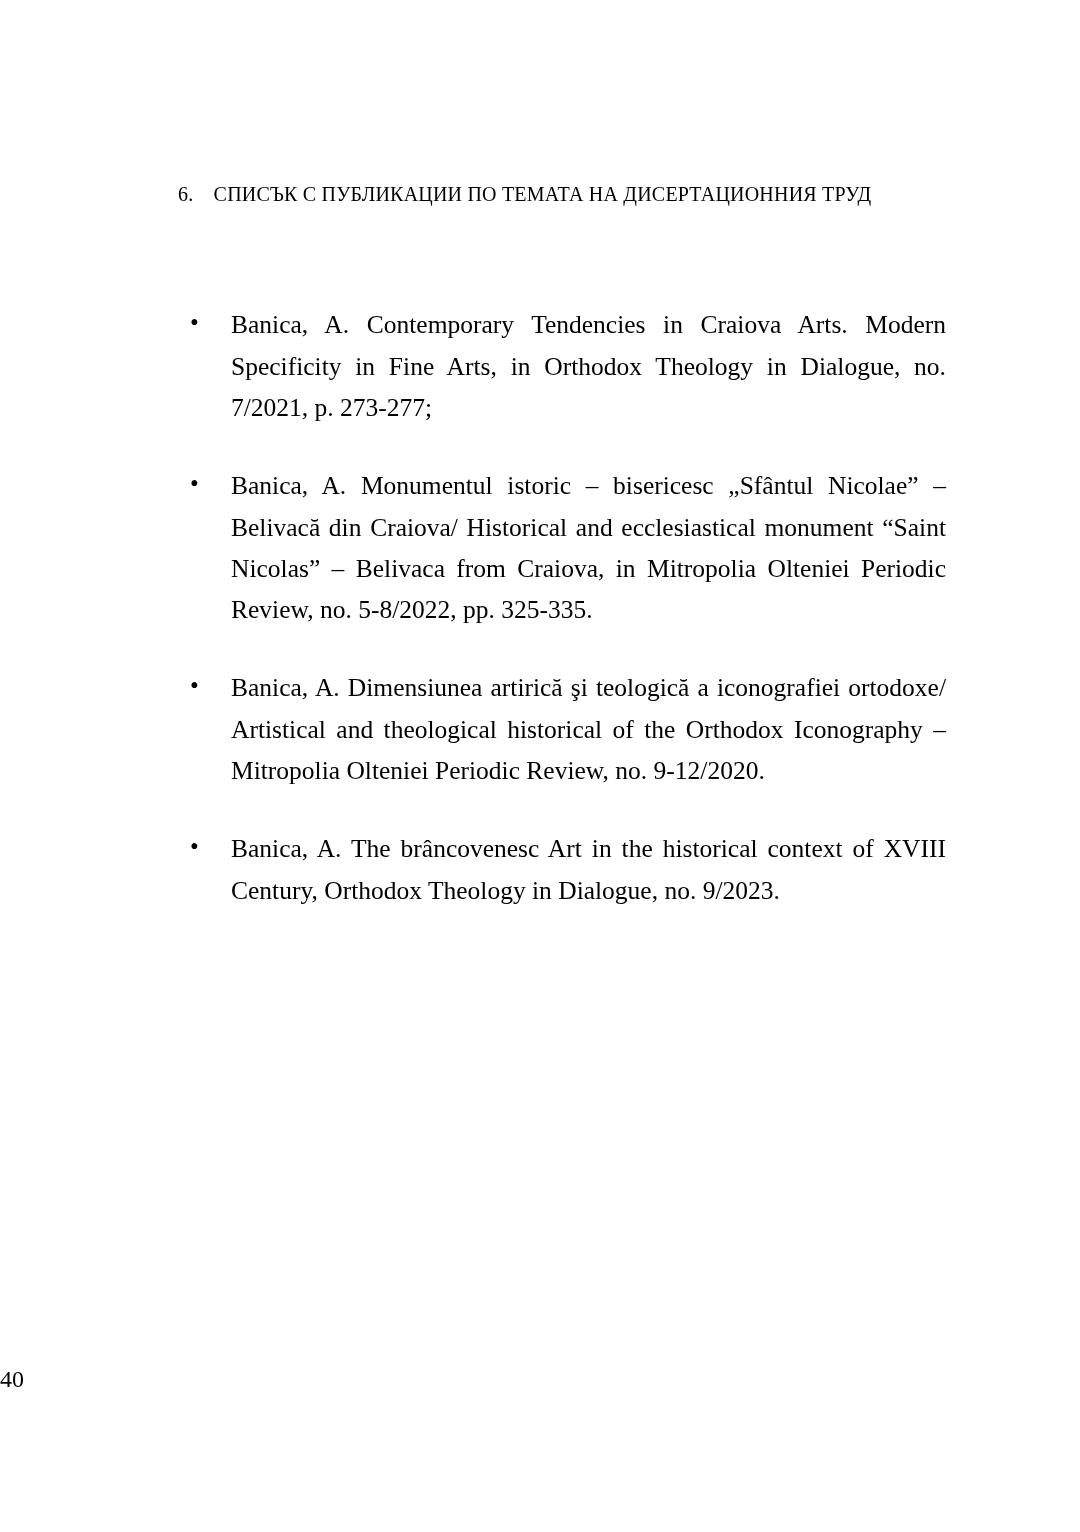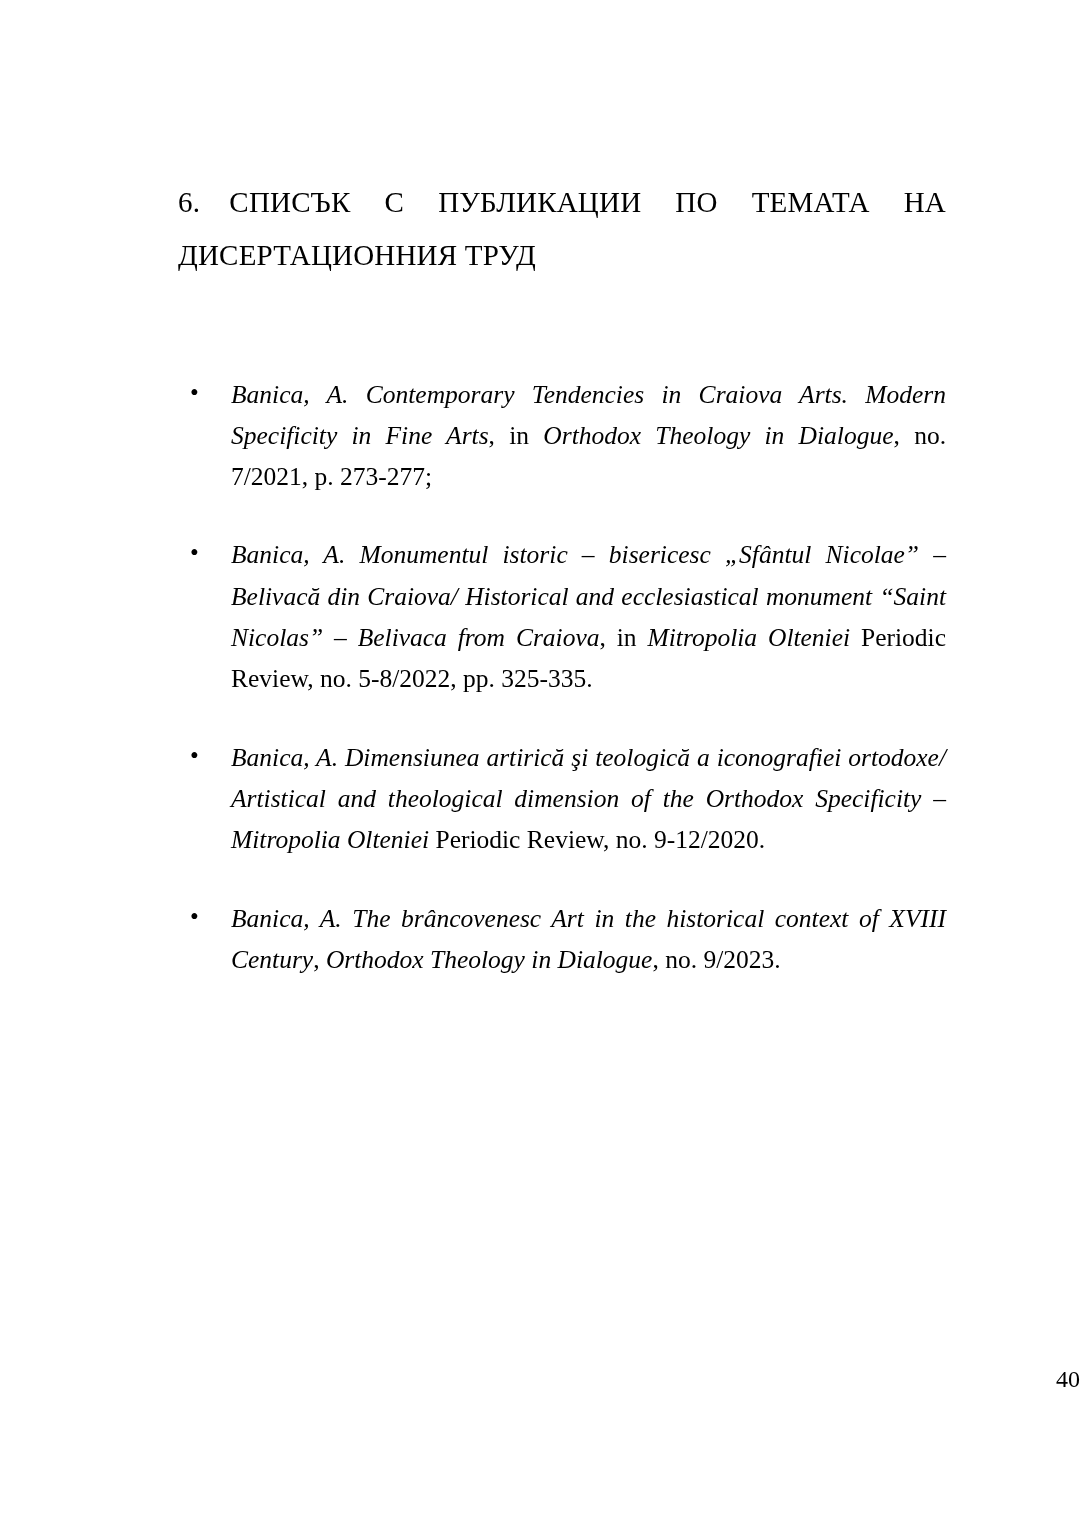--- a/index.html
+++ b/index.html
@@ -22,21 +22,21 @@
     height: 1532px;
     background: #ffffff;
   }
   .content {
     position: absolute;
     left: 178px;
     top: 176px;
     width: 768px;
   }
   .heading {
-    font-size: 29px;
+    font-size: 20px;
     line-height: 1.82;
     text-align: justify;
     text-align-last: left;
     letter-spacing: 0.2px;
   }
   .bib-list {
     margin-top: 92px;
   }
   .bib-item {
     position: relative;
@@ -50,31 +50,30 @@
     margin-bottom: 0;
   }
   .bullet {
     position: absolute;
     left: 12px;
     top: -1px;
     font-size: 25px;
     line-height: 1.62;
   }
   .it {
-    font-style: italic;
   }
   .ro {
     font-style: normal;
   }
   .page-number {
     position: absolute;
     left: 0;
     top: 1366px;
     width: 1080px;
-    text-align: right;
+    text-align: left;
     font-size: 24px;
   }
 </style>
 </head>
 <body>
 
 <div class="page">
 
   <div class="content">
 
@@ -87,21 +86,21 @@
         <span class="it">Banica, A. </span><span class="it">Contemporary Tendencies in Craiova Arts. Modern Specificity in Fine Arts</span><span class="ro">, in </span><span class="it">Orthodox Theology in Dialogue</span><span class="ro">, no. 7/2021, p. 273-277;</span>
       </div>
 
       <div class="bib-item">
         <span class="bullet">•</span>
         <span class="it">Banica, A. </span><span class="it">Monumentul istoric – bisericesc „Sfântul Nicolae” – Belivacă din Craiova/ Historical and ecclesiastical monument “Saint Nicolas” – Belivaca from Craiova</span><span class="ro">, in </span><span class="it">Mitropolia Olteniei</span><span class="ro"> Periodic Review, no. 5-8/2022, pp. 325-335.</span>
       </div>
 
       <div class="bib-item">
         <span class="bullet">•</span>
-        <span class="it">Banica, A. </span><span class="it">Dimensiunea artirică şi teologică a iconografiei ortodoxe/ Artistical and theological dimension of the Orthodox Specificity –</span><span class="ro"></span><span class="it">Mitropolia Olteniei</span><span class="ro"> Periodic Review, no. 9-12/2020.</span>
+        <span class="it">Banica, A. </span><span class="it">Dimensiunea artirică şi teologică a iconografiei ortodoxe/ Artistical and theological historical of the Orthodox Iconography –</span><span class="ro"></span><span class="it">Mitropolia Olteniei</span><span class="ro"> Periodic Review, no. 9-12/2020.</span>
       </div>
 
       <div class="bib-item">
         <span class="bullet">•</span>
         <span class="it">Banica, A. </span><span class="it">The brâncovenesc Art in the historical context of XVIII Century</span><span class="ro">, </span><span class="it">Orthodox Theology in Dialogue</span><span class="ro">, no. 9/2023.</span>
       </div>
 
     </div>
   </div>
 

